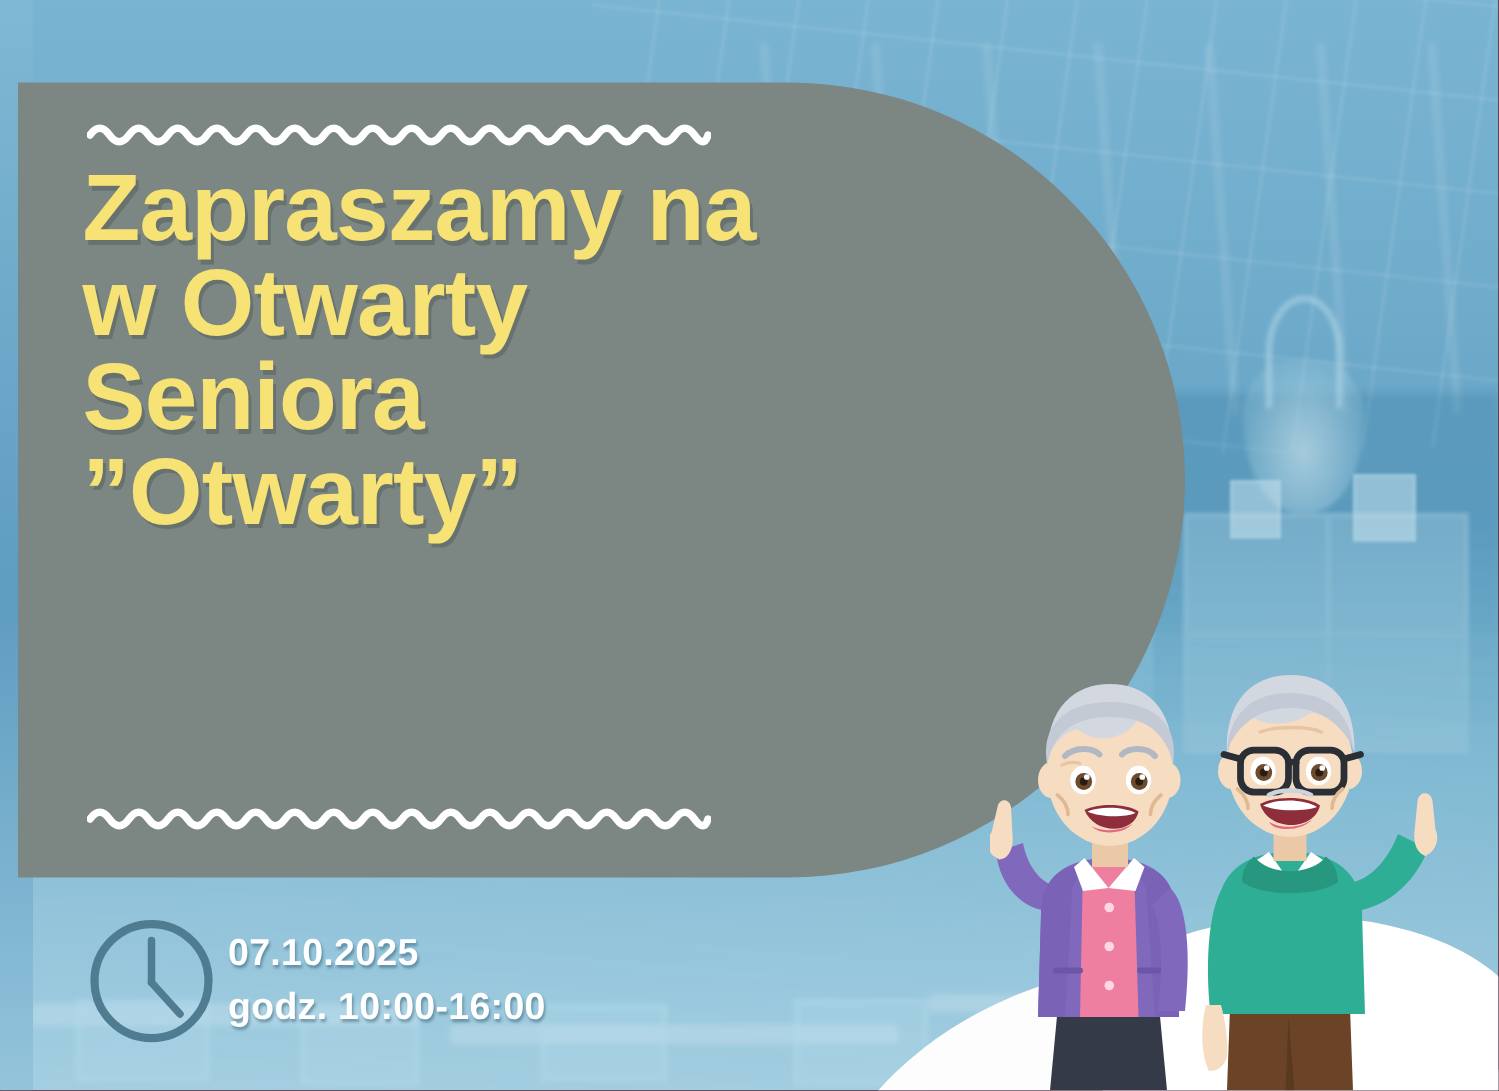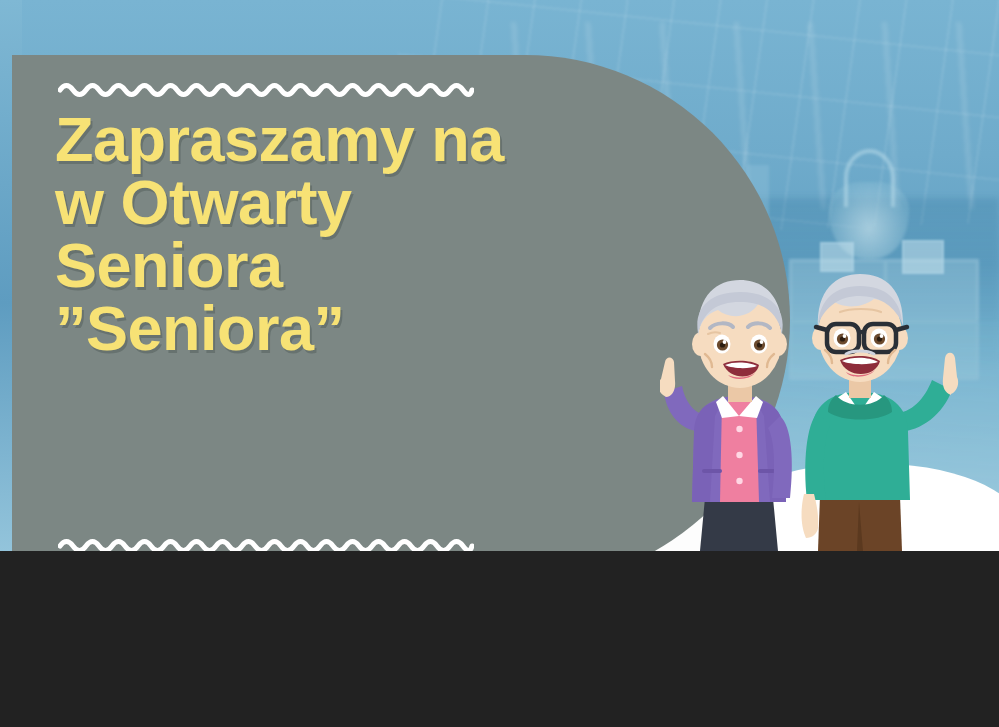--- a/index.html
+++ b/index.html
@@ -1,20 +1,20 @@
 <!DOCTYPE html>
 <html><head>
 <meta charset="utf-8">
 <title>Zaproszenie</title>
 <style>
   html,body{margin:0;padding:0;background:#222;}
   *{box-sizing:border-box;}
   .poster{
     position:relative;
-    width:999px;height:551px;
+    width:999px;height:727px;
     overflow:hidden;
     font-family:"Liberation Sans", sans-serif;
     background:#be185d;
   }
 
   
   .bg{position:absolute;inset:0;overflow:hidden;}
   .bg-base{
     position:absolute;inset:0;
     background:
@@ -181,29 +181,42 @@
   <div class="wave top">
     <svg width="416" height="18" viewBox="0 0 416 18" fill="none" xmlns="http://www.w3.org/2000/svg" aria-hidden="true">
       <path d="M2 10 Q 8.5 1 15 10 T 28 10 T 41 10 T 54 10 T 67 10 T 80 10 T 93 10 T 106 10 T 119 10 T 132 10 T 145 10 T 158 10 T 171 10 T 184 10 T 197 10 T 210 10 T 223 10 T 236 10 T 249 10 T 262 10 T 275 10 T 288 10 T 301 10 T 314 10 T 327 10 T 340 10 T 353 10 T 366 10 T 379 10 T 392 10 T 405 10 T 414 10" stroke="#ffffff" stroke-width="5" stroke-linecap="round"></path>
     </svg>
   </div>
 
   <div class="headline">
     <span class="ln">Zapraszamy na</span>
     <span class="ln">w Otwarty</span>
     <span class="ln">Seniora</span>
-    <span class="ln">”Seniora”</span>
+    <span class="ln">”Otwarty”</span>
   </div>
 
   <div class="wave bottom">
     <svg width="416" height="18" viewBox="0 0 416 18" fill="none" xmlns="http://www.w3.org/2000/svg" aria-hidden="true">
       <path d="M2 10 Q 8.5 1 15 10 T 28 10 T 41 10 T 54 10 T 67 10 T 80 10 T 93 10 T 106 10 T 119 10 T 132 10 T 145 10 T 158 10 T 171 10 T 184 10 T 197 10 T 210 10 T 223 10 T 236 10 T 249 10 T 262 10 T 275 10 T 288 10 T 301 10 T 314 10 T 327 10 T 340 10 T 353 10 T 366 10 T 379 10 T 392 10 T 405 10 T 414 10" stroke="#ffffff" stroke-width="5" stroke-linecap="round"></path>
     </svg>
   </div>
 
+  <div class="datebox">
+    <div class="clock-icon">
+      <svg width="86" height="90" viewBox="0 0 86 90" fill="none" xmlns="http://www.w3.org/2000/svg" aria-hidden="true">
+        <circle cx="43" cy="46" r="38" stroke="#4f7c91" stroke-width="5.5" fill="none"></circle>
+        <path d="M43 19 L43 47" stroke="#4f7c91" stroke-width="5" stroke-linecap="round"></path>
+        <path d="M43 47 L62 68" stroke="#4f7c91" stroke-width="5" stroke-linecap="round"></path>
+      </svg>
+    </div>
+    <div class="datetext">
+      <span>07.10.2025</span>
+      <span>godz. 10:00-16:00</span>
+    </div>
+  </div>
 
   <div class="seniors">
     <svg viewBox="0 0 345 285" xmlns="http://www.w3.org/2000/svg" aria-hidden="true">
       <defs>
         <clipPath id="clipAll">
             <rect x="0" y="0" width="345" height="285"></rect>
           </clipPath>
       </defs>
       <g clip-path="url(#clipAll)">
 

